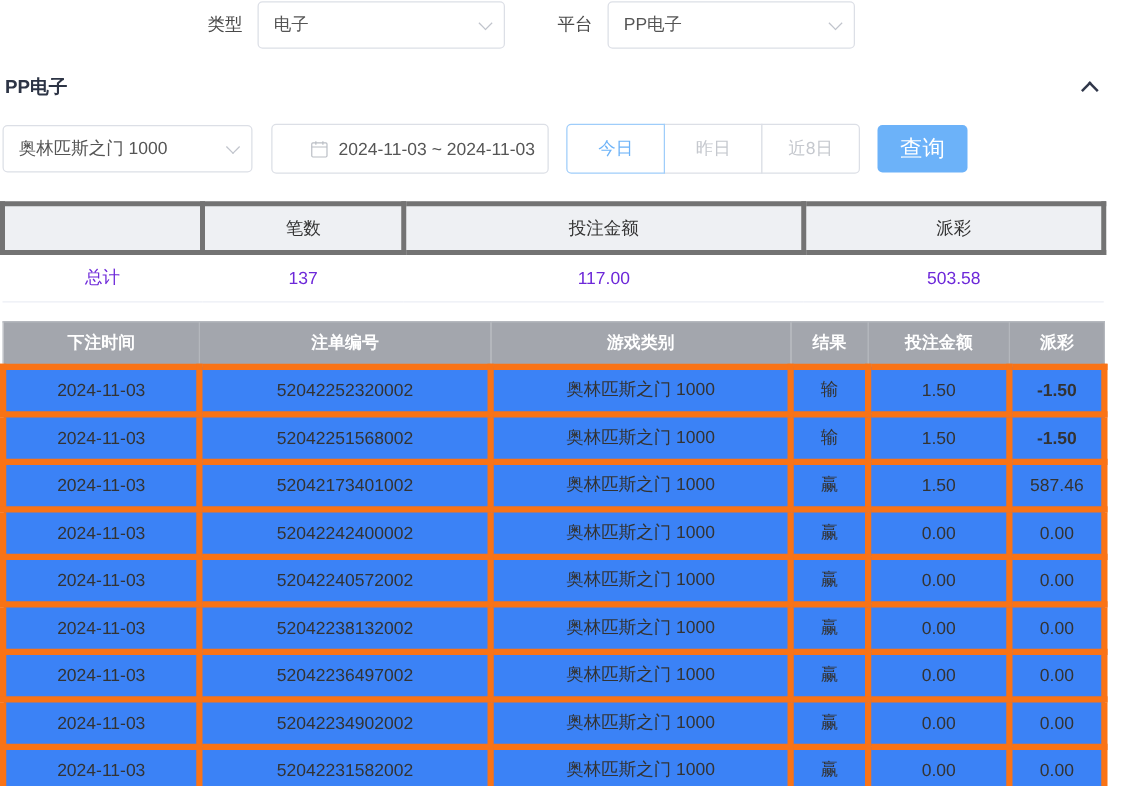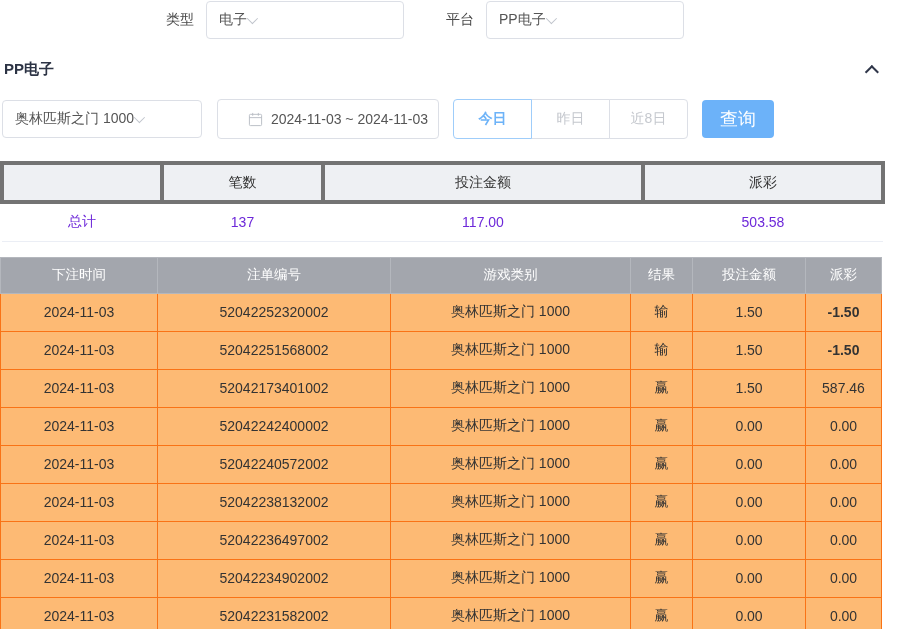--- a/index.html
+++ b/index.html
@@ -10,21 +10,21 @@
     font-family:"Liberation Sans", sans-serif;
     font-size:14px;
   }
   .page { width:903px; padding-right:22px; }
 
   
   .top-filters { display:flex; align-items:center; height:40px; margin-left:166px; }
   .lbl { color:#4a4a4a; margin-right:12px; white-space:nowrap; }
   .select {
     width:198px; height:38px; border:1px solid #dcdfe6; border-radius:4px;
-    display:flex; align-items:center; justify-content:flex-start;
+    display:flex; align-items:center; justify-content:space-between;
     padding:0 12px; background:#fff; color:#555; cursor:pointer;
   }
   .chev-down {
     width:8px; height:8px; border-right:1.5px solid #c0c4cc; border-bottom:1.5px solid #c0c4cc;
     transform:rotate(45deg) translateY(-2px); display:inline-block;
   }
   .lbl-platform { margin-left:42px; }
 
   
   .section-header { display:flex; align-items:center; justify-content:space-between;
@@ -42,21 +42,21 @@
     width:222px; height:40px; border:1px solid #dcdfe6; border-radius:4px;
     display:flex; align-items:center; gap:8px; padding:0 10px;
     color:#555; margin-left:15px; cursor:pointer; white-space:nowrap;justify-content:flex-end;
   }
   .btn-group { display:flex; margin-left:14px; }
   .quick-btn {
     height:40px; width:79px; background:#fff; border:1px solid #dcdfe6;
     color:#c5c8ce; font-size:14px; cursor:pointer; margin-left:-1px; padding:0;
     font-family:"Liberation Sans", sans-serif;
   }
-  .quick-btn:first-child { border-radius:4px 0 0 4px; margin-left:0;font-weight:bold; }
+  .quick-btn:first-child { border-radius:4px 0 0 4px; margin-left:0; }
   .quick-btn:last-child { border-radius:0 4px 4px 0; }
   .quick-btn.active { color:#6db3f8; border-color:#9fcdfa; position:relative; z-index:1; }
   .search-btn {
     height:38px; width:72px; margin-left:14px; background:#6cb2f9; color:#fff;
     border:none; border-radius:4px; font-size:18px; cursor:pointer;
     font-family:Liberation Serif, serif;
   }
 
   
   table { border-collapse:collapse; table-layout:fixed; }
@@ -66,26 +66,26 @@
     border:4px solid #737373; text-align:center; font-size:14px;
   }
   .summary-table td {
     height:39px; text-align:center; border-bottom:1px solid #ebeef5; color:#6d28d9;
   }
   .col-s1 { width:160px; } .col-s2 { width:161px; } .col-s3 { width:320px; } .col-s4 { width:240px; }
 
   
   .bet-table { width:881px; margin-top:15px; }
   .bet-table th {
-    background:#a3a6ad; color:#fff; font-weight:normal; height:36px;
+    background:#a3a6ad; color:#fff; font-weight:bold; height:36px;
     font-size:13.5px; text-align:center; border:1px solid #b4b7bd;
   }
   .bet-table td {
     height:38px; text-align:center; color:#333;
-    border:1px solid #f97316; background:#fdba74; font-size:14px;
+    border:5px solid #f97316; background:#3b82f6; font-size:14px;
   }
   .negative { color:#f56c6c;font-weight:bold; }
   .col-b1 { width:157px; } .col-b2 { width:233px; } .col-b3 { width:240px; }
   .col-b4 { width:62px; }  .col-b5 { width:113px; } .col-b6 { width:76px; }
 </style>
 </head>
 <body>
 
 <div class="page">
 

